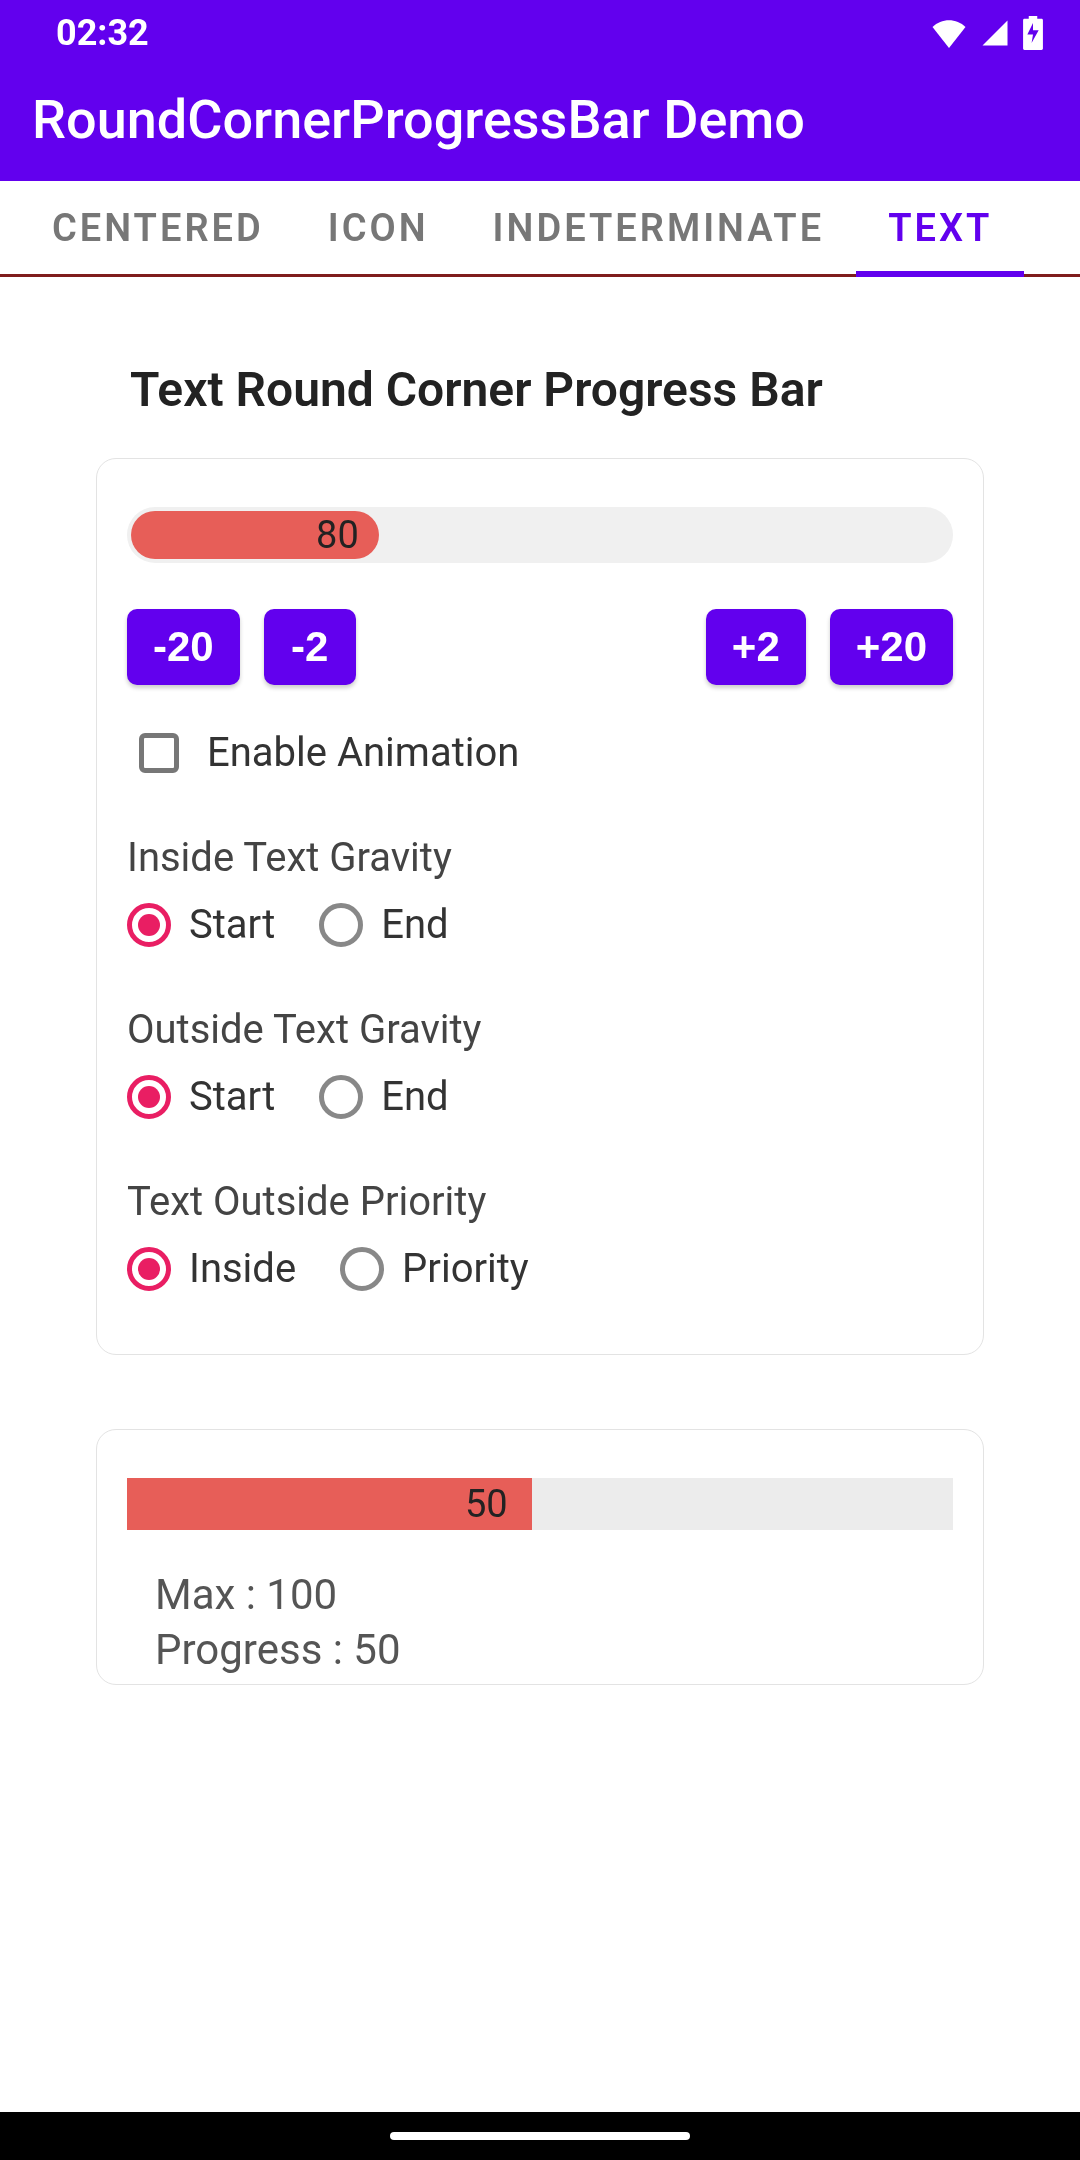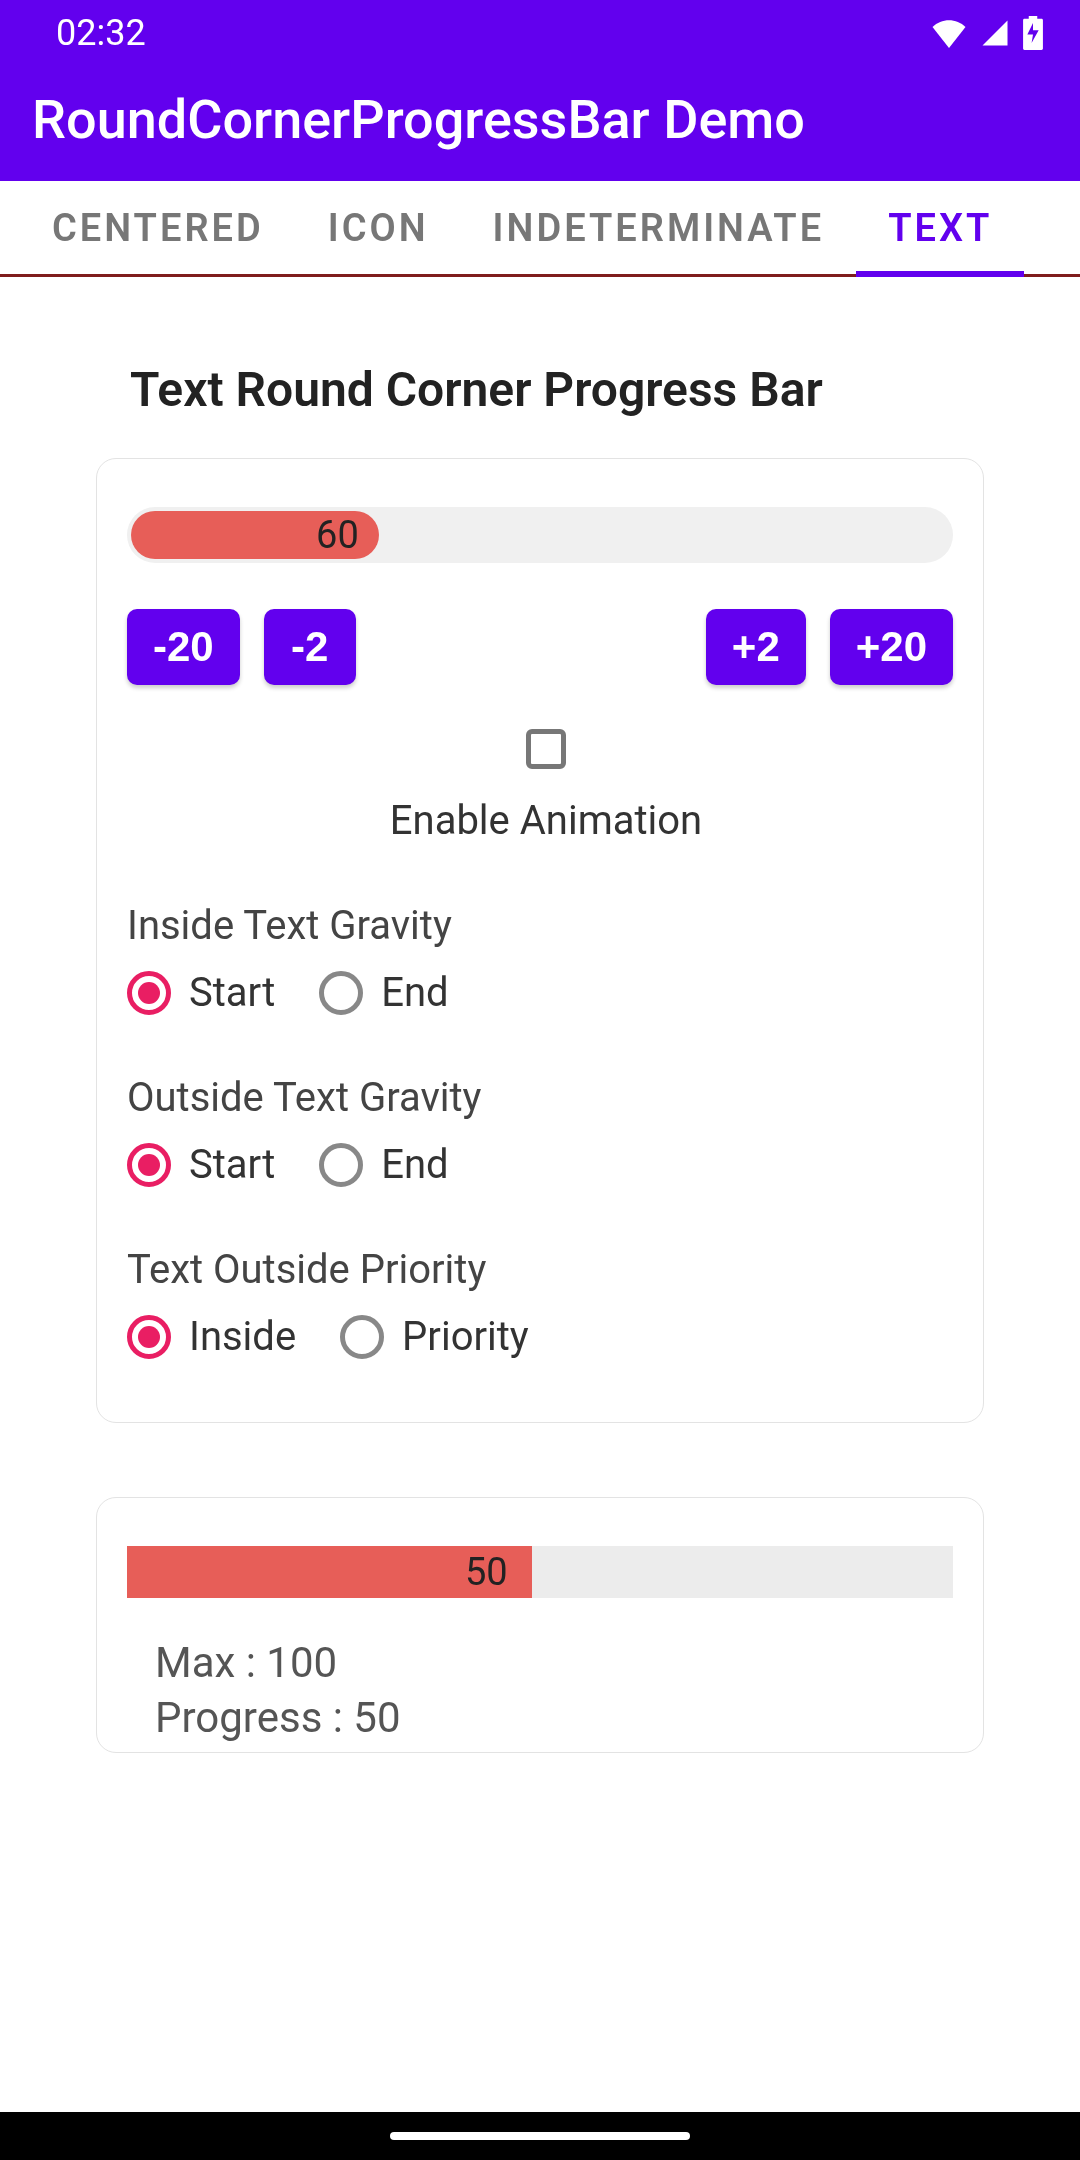--- a/index.html
+++ b/index.html
@@ -6,21 +6,21 @@
   html, body { width: 1080px; height: 2160px; font-family: Roboto, "Helvetica Neue", Arial, sans-serif; background: #fff; overflow: hidden; }
   .screen { width: 1080px; height: 2160px; display: flex; flex-direction: column; position: relative; }
 
   
   .status-bar {
     height: 66px;
     background: #6200EE;
     color: #fff;
     display: flex; align-items: center; justify-content: space-between;
     padding: 0 36px 0 56px;
-    font-size: 36px; font-weight: 400;
+    font-size: 36px; font-weight: 700;
   }
   .status-icons { display: flex; align-items: center; gap: 10px; }
   .status-icons svg { display: block; }
 
   
   .app-bar {
     background: #6200EE;
     color: #fff;
     padding: 22px 32px 30px 32px;
     font-size: 54px; font-weight: 500;
@@ -109,21 +109,21 @@
     border: none;
     border-radius: 10px;
     padding: 14px 26px;
     font-size: 42px; font-weight: 600;
     box-shadow: 0 3px 4px rgba(0,0,0,0.2);
     min-width: 92px;
     text-align: center;
   }
 
   
-  .checkbox-row { display: flex; align-items: center; gap: 28px; margin-top: 44px; padding-left: 12px; flex-direction: column; }
+  .checkbox-row { display: flex; align-items: center; gap: 28px; margin-top: 44px; padding-left: 12px; }
   .checkbox {
     width: 40px; height: 40px; border: 5px solid #777; border-radius: 6px;
   }
   .checkbox-label { font-size: 40px; color: #333; }
 
   
   .group-label { font-size: 40px; color: #444; margin-top: 58px; margin-bottom: 20px; }
 
   
   .radio-row { display: flex; align-items: center; gap: 18px; }
@@ -184,21 +184,21 @@
   </div>
 
   <div class="content">
 
     <div class="section-title">Text Round Corner Progress Bar</div>
 
     <div class="card">
 
       <div class="pb-track">
         <div class="pb-fill" style="width:30%;">
-          <span class="pb-text">60</span>
+          <span class="pb-text">80</span>
         </div>
       </div>
 
       <div class="btn-row">
         <button class="btn">-20</button>
         <button class="btn">-2</button>
         <div class="spacer"></div>
         <button class="btn">+2</button>
         <button class="btn">+20</button>
       </div>

